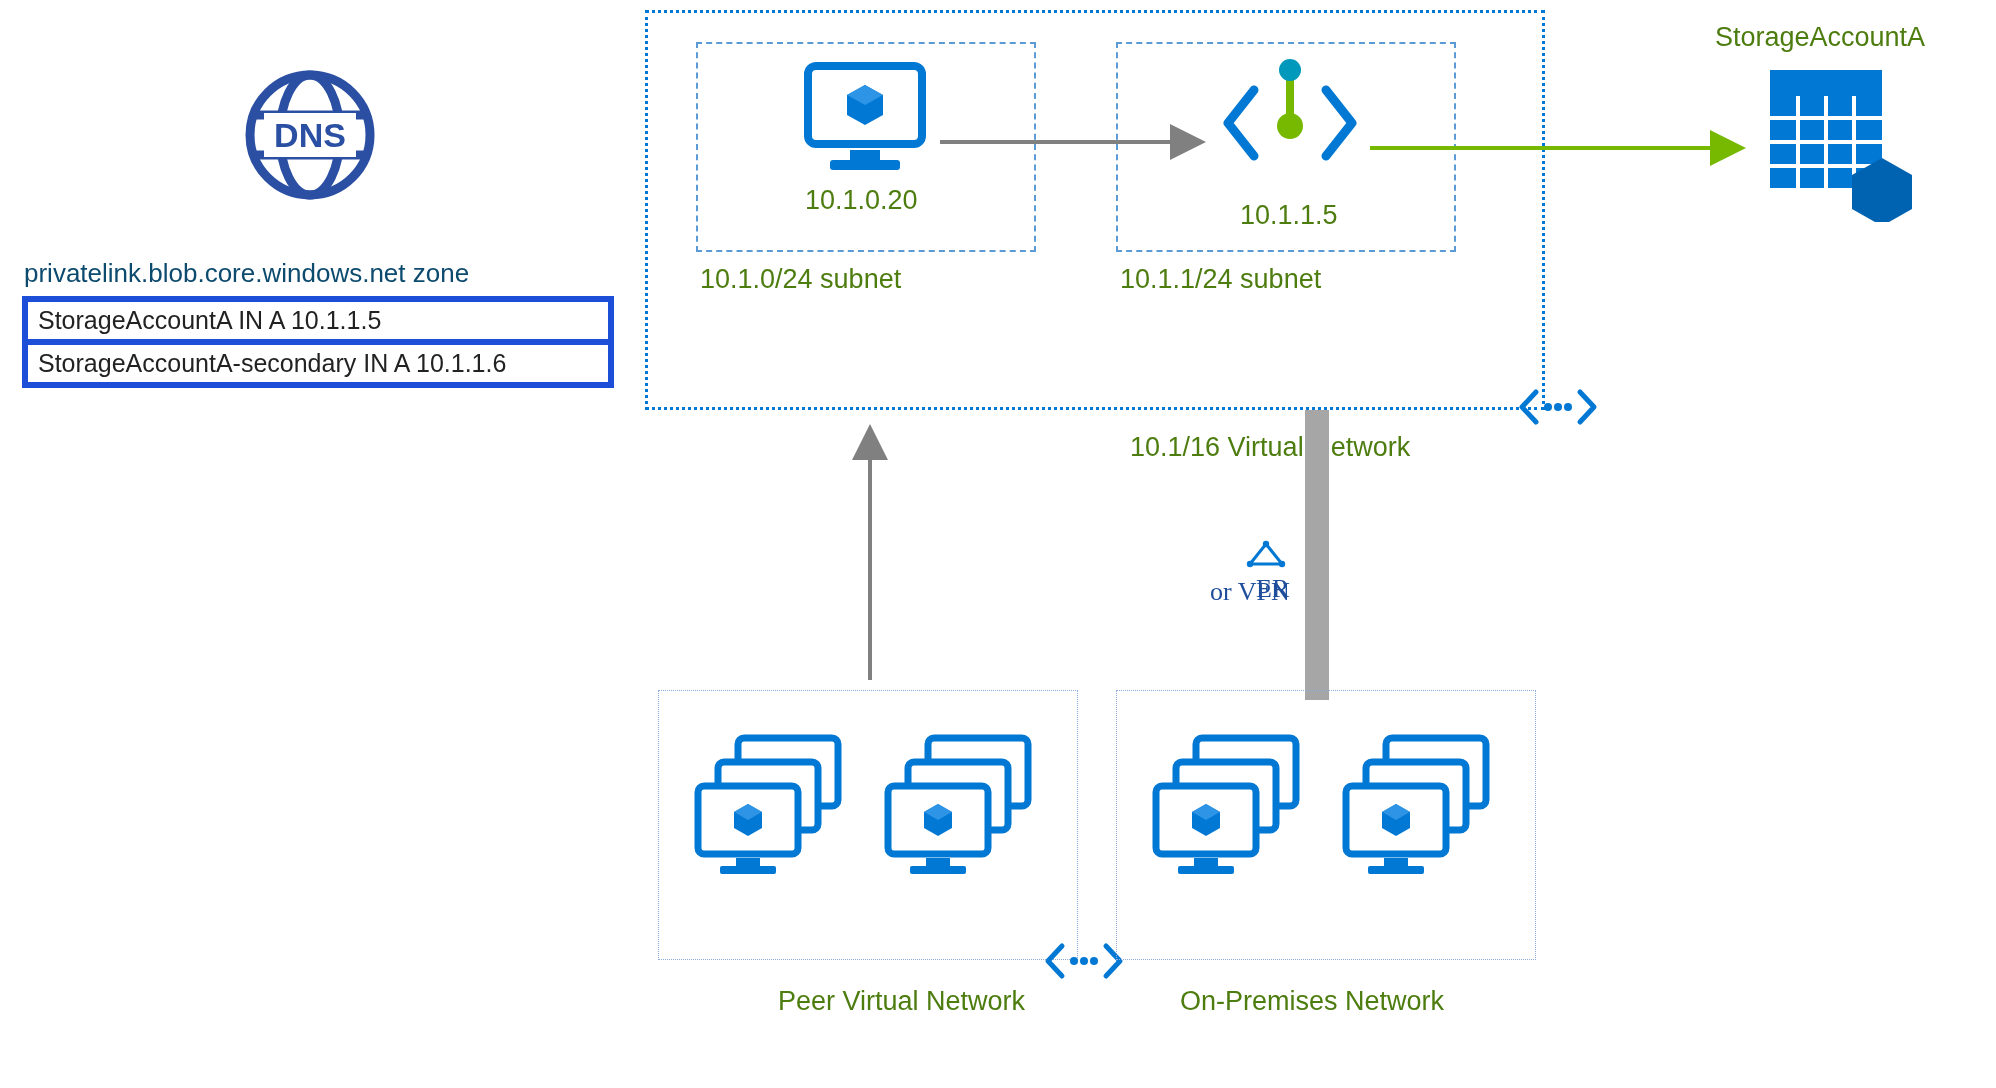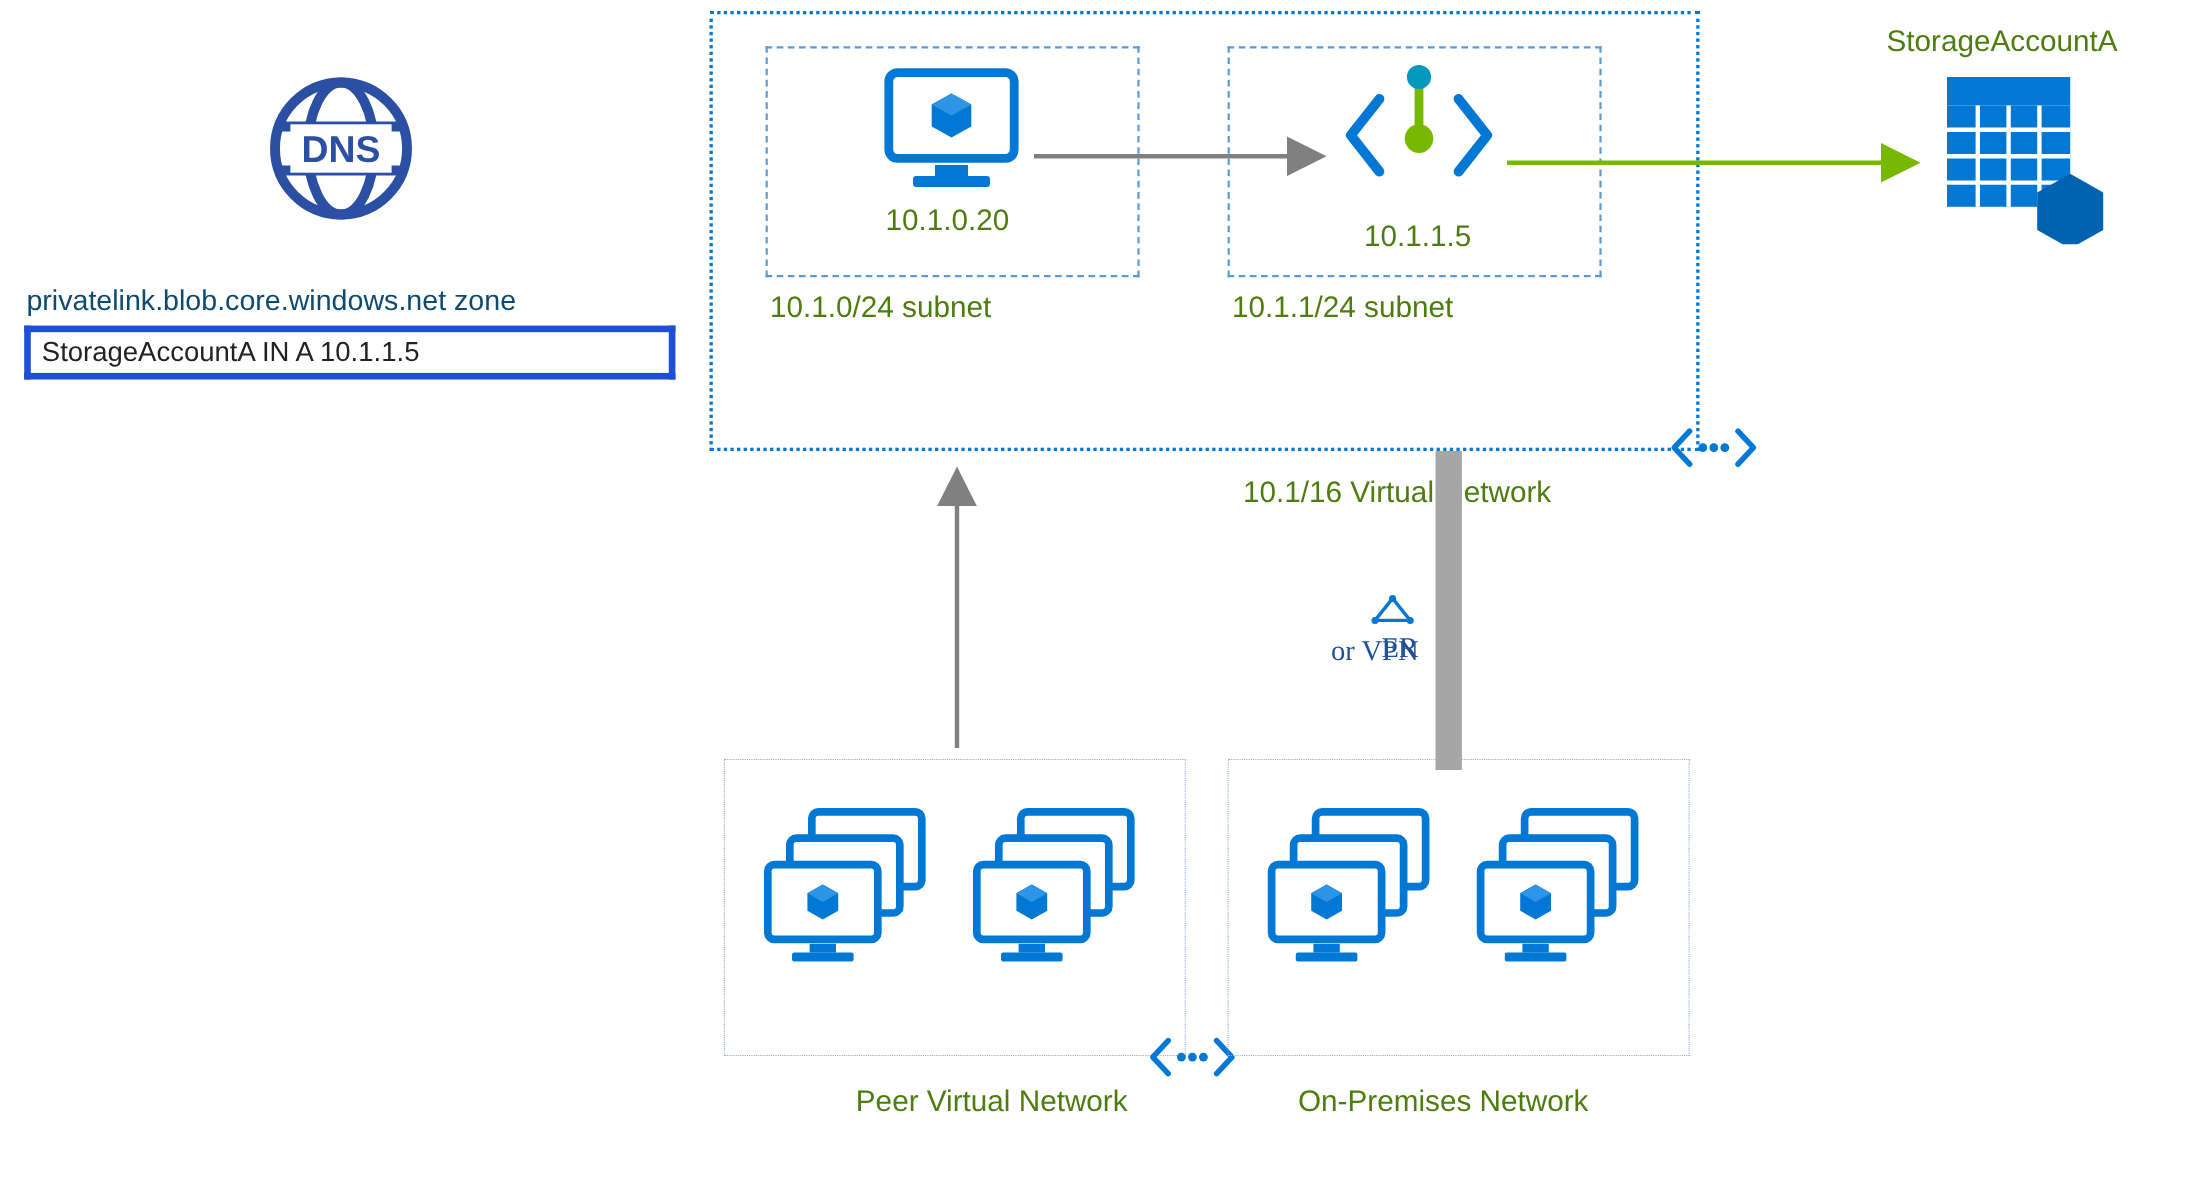--- a/index.html
+++ b/index.html
@@ -87,20 +87,23 @@
     </svg>
   </div>
 
   <div class="dns-title" style="left:24px; top:258px;">privatelink.blob.core.windows.net zone</div>
 
   <table class="dns-table" style="left:22px; top:296px;">
     <tbody>
         <tr>
           <td>StorageAccountA IN A 10.1.1.5</td>
         </tr>
+    <tr>
+          <td>StorageAccountA-secondary IN A 10.1.1.6</td>
+        </tr>
   </tbody>
     </table>
 
   <div class="vnet-box" style="left:645px; top:10px; width:900px; height:400px;"></div>
 
   <div class="icon-abs" style="left:1518px; top:384px;">
     <svg width="80" height="46" viewBox="0 0 80 46">
       <g stroke="#0078d4" stroke-width="5" fill="none" stroke-linecap="round" stroke-linejoin="round">
         <path d="M18 8 L4 23 L18 38"></path>
         <path d="M62 8 L76 23 L62 38"></path>

